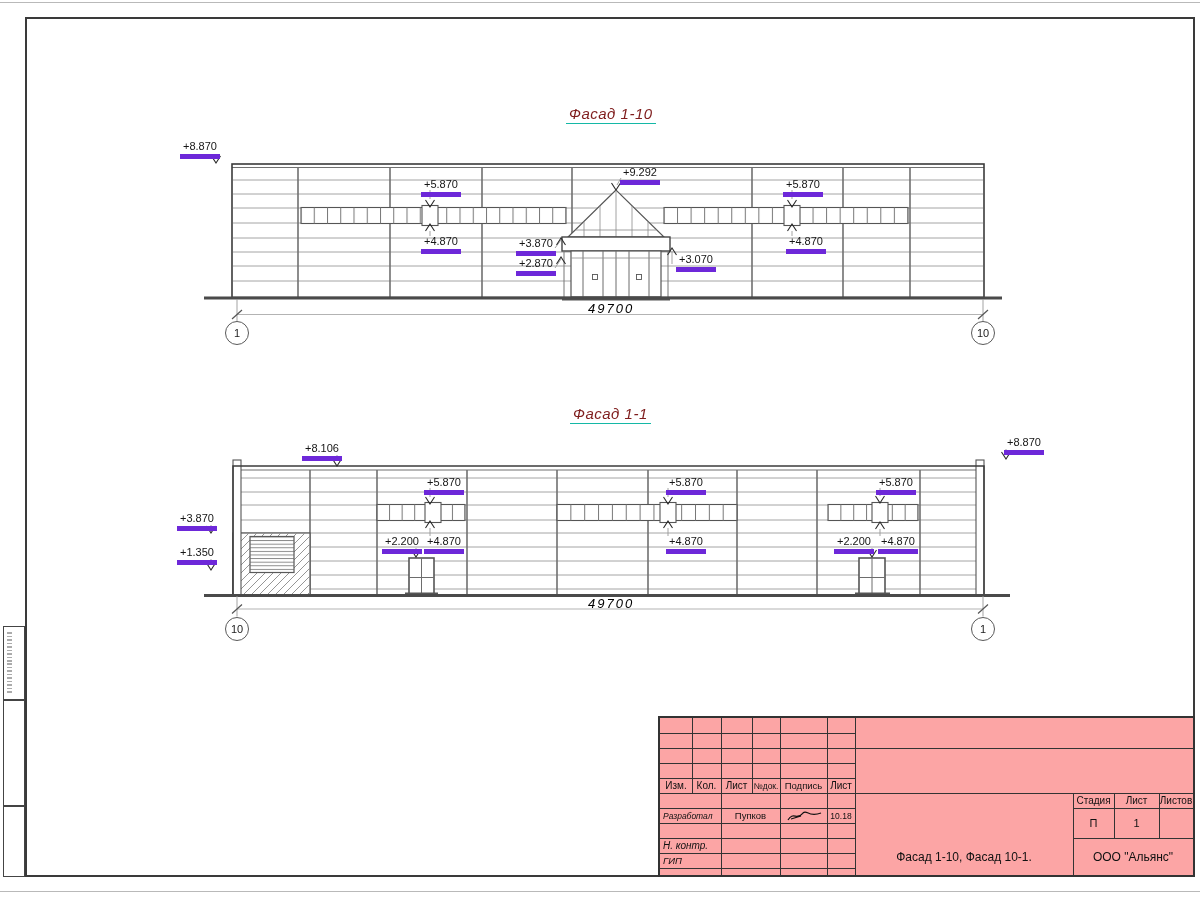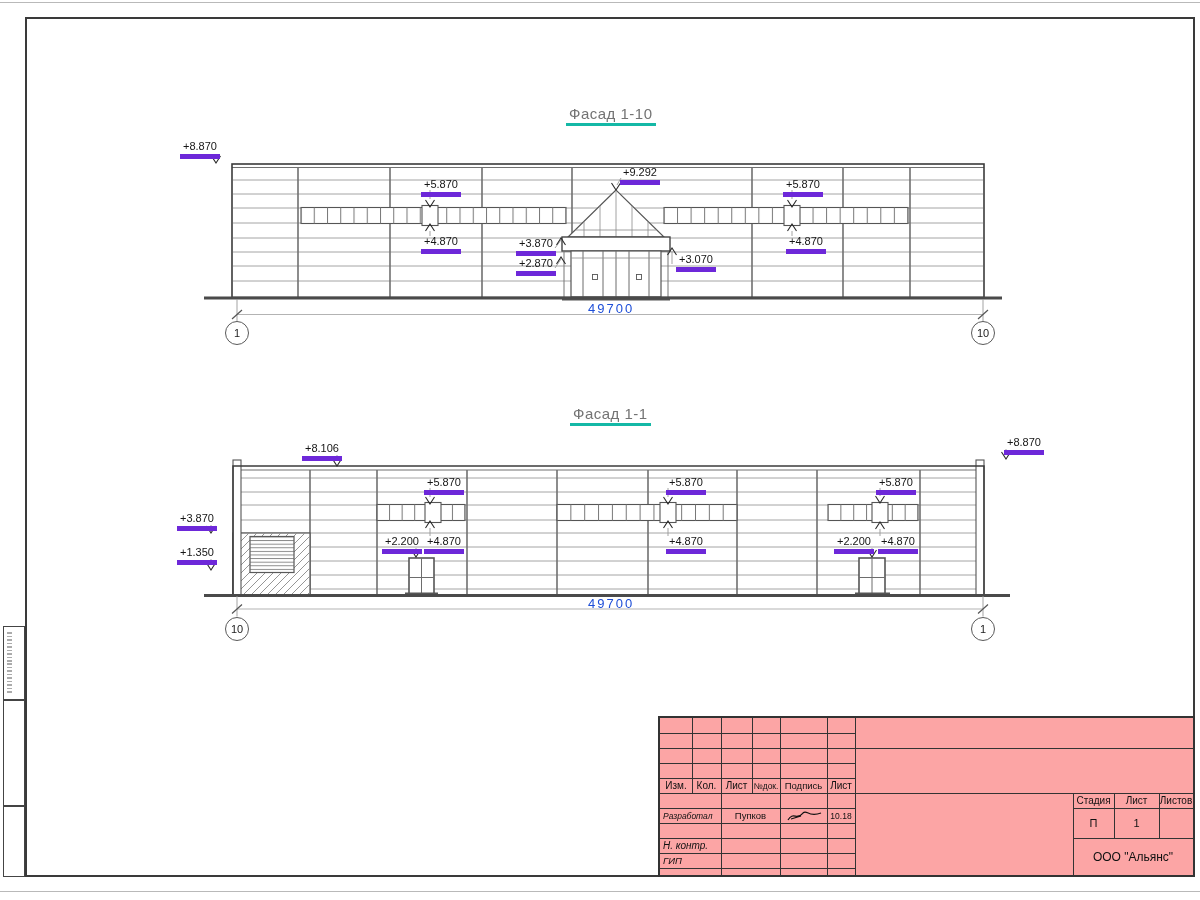--- a/index.html
+++ b/index.html
@@ -3,25 +3,25 @@
 <meta charset="utf-8">
 <style>
   * { margin:0; padding:0; box-sizing:border-box; }
   html,body { width:1200px; height:900px; background:#fff; }
   body { font-family:"Liberation Sans", sans-serif; position:relative; overflow:hidden; }
   #page { position:absolute; inset:0; background:#fff; }
   .paper-edge { position:absolute; left:0; width:1200px; height:1px; background:#b9b9b9; }
   .frame { position:absolute; left:25px; top:17px; width:1170px; height:860px; border:2px solid #3a3a3a; }
   svg.draw { position:absolute; left:0; top:0; width:1200px; height:900px; }
 
-  .fac-title { position:absolute; font-size:15px; color:#737373;
-               border-bottom:3px solid #14b8a6; padding:0 3px 1px 3px; letter-spacing:.5px; }
+  .fac-title { position:absolute; font-style:italic; font-size:15px; color:#7f1d1d;
+               border-bottom:1px solid #14b8a6; padding:0 3px 1px 3px; letter-spacing:.5px; }
   .elev { position:absolute; font-size:11px; line-height:11px; color:#151515;
           border-bottom:5px solid #6d28d9; padding:0 3px 2px 3px; background:transparent; }
-  .dim-text { position:absolute; font-size:13px; color:#1d4ed8; letter-spacing:2px; }
+  .dim-text { position:absolute; font-size:13px; color:#000000; letter-spacing:2px;font-style:italic; }
   .bubble { position:absolute; width:24px; height:24px; border:1px solid #5a5a5a; border-radius:50%;
             background:#fff; text-align:center; line-height:22px; font-size:11px; color:#222; }
 
   
   .side-strip { position:absolute; left:3px; top:626px; width:22px; height:251px; border:1.5px solid #444; background:#fff; }
   .side-strip .div { position:absolute; left:0; width:100%; height:1.5px; background:#444; }
   .vtext-sim { position:absolute; left:3px; top:5px; width:5px; height:62px; opacity:.75;
                background:repeating-linear-gradient(to bottom, #8f8f8f 0 1.5px, transparent 1.5px 3.5px); }
 
   
@@ -348,15 +348,16 @@
     <svg style="position:absolute; left:124px; top:91px" width="40" height="14" viewBox="0 0 40 14">
       <path d="M4,11 C9,2 13,12 19,4 C23,0 24,9 37,4 M7,10 L17,7" stroke="#111" stroke-width="1.2" fill="none"></path>
     </svg>
 
     <div class="cell" style="left:413px; top:75px; width:41px; height:15px">Стадия</div>
     <div class="cell" style="left:454px; top:75px; width:45px; height:15px">Лист</div>
     <div class="cell" style="left:499px; top:75px; width:34px; height:15px">Листов</div>
     <div class="cell" style="left:413px; top:90px; width:41px; height:30px; font-size:11px">П</div>
     <div class="cell" style="left:454px; top:90px; width:45px; height:30px; font-size:11px">1</div>
 
+    <div class="cell" style="left:195px; top:125px; width:218px; height:28px; font-size:12px">Фасад 1-10, Фасад 10-1.</div>
     <div class="cell" style="left:413px; top:125px; width:120px; height:28px; font-size:12px">ООО "Альянс"</div>
   </div>
 </div>
 
 </body></html>

